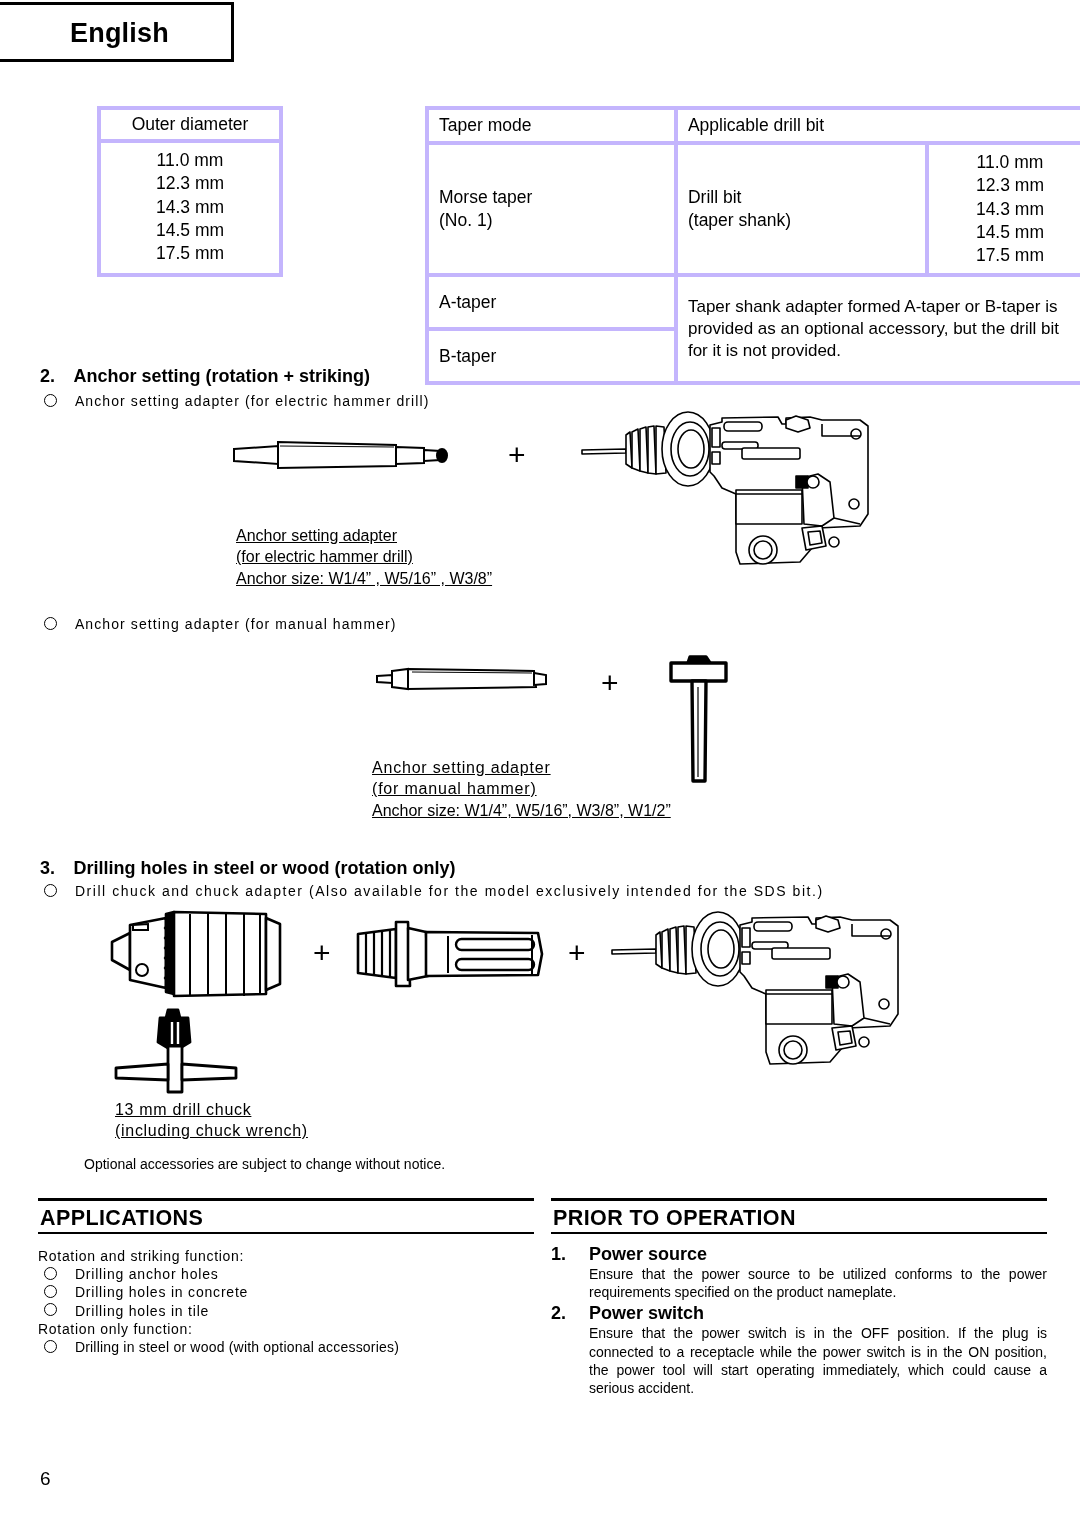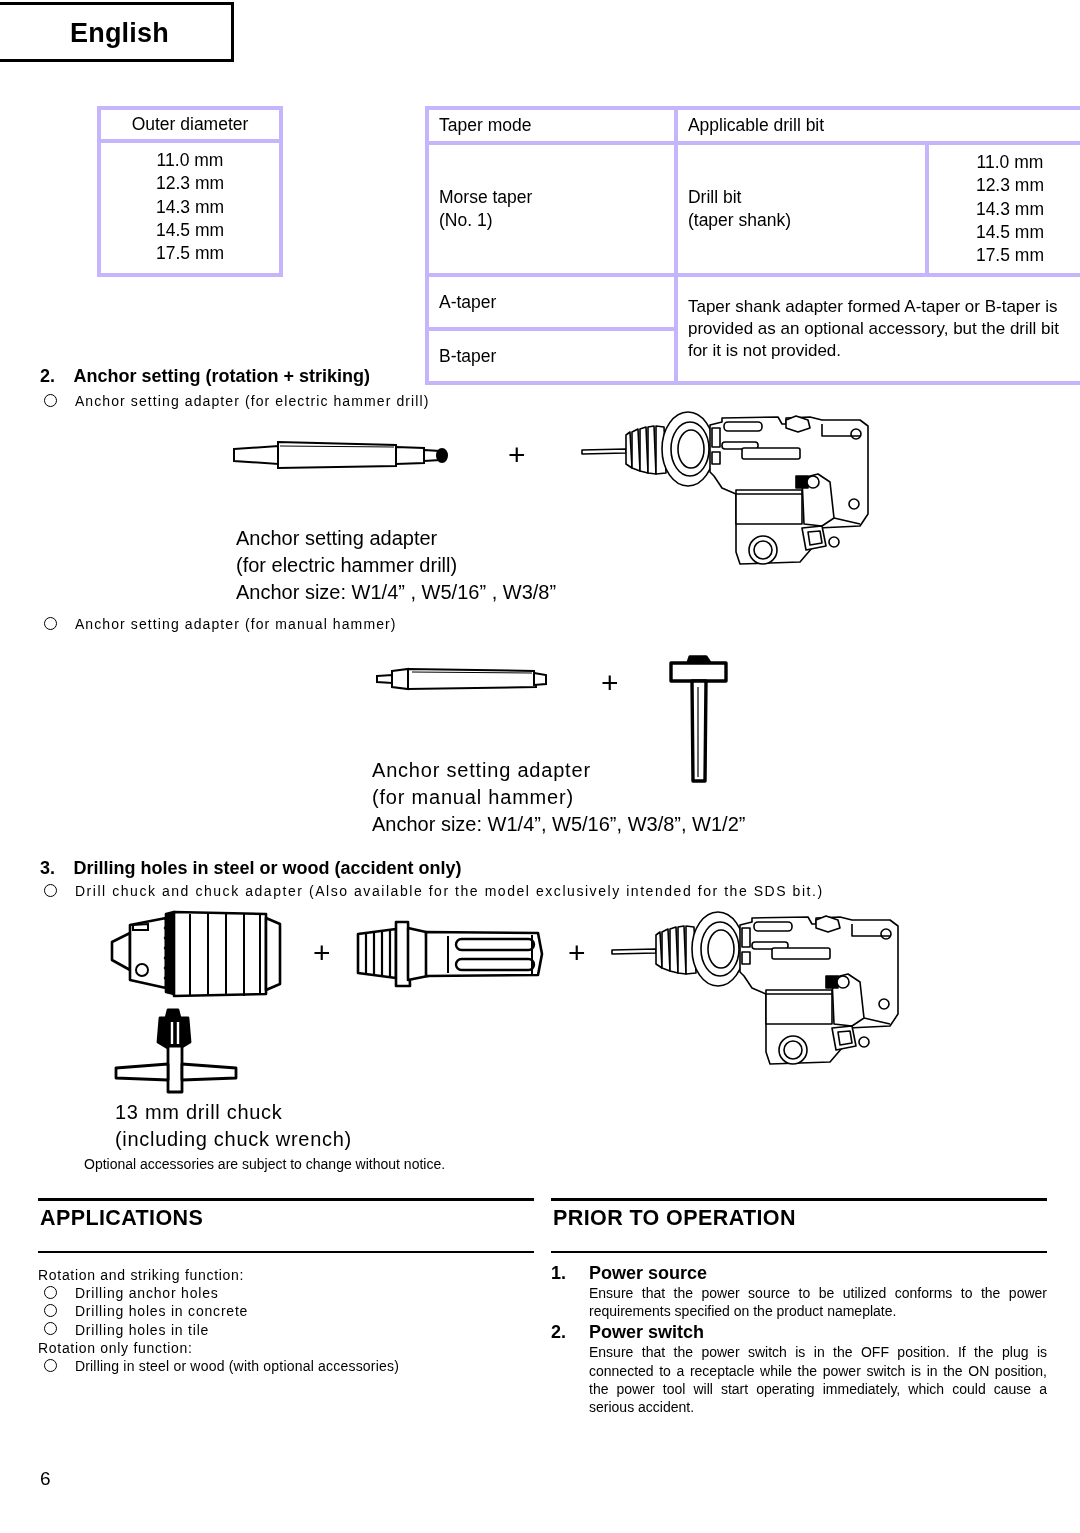--- a/index.html
+++ b/index.html
@@ -36,30 +36,30 @@
 
   #tbl-taper{left:425px;top:106px;width:670px;}
   #tbl-taper td{padding:4px 10px;}
   #tbl-taper td.sizes{text-align:center;width:148px;line-height:1.33;padding:6px 8px;}
   #tbl-taper td.desc{line-height:1.30;font-size:17px;}
 
   
   .sec-num{font-weight:bold;font-size:18px;}
   .sec-title{font-weight:bold;font-size:18px;}
   .body-txt{font-size:14px;line-height:1.30;}
-  .small-txt{font-size:20px;line-height:1.34;}
+  .small-txt{font-size:16px;line-height:1.34;text-decoration:underline;}
   .bullet{
     display:inline-block;width:13px;height:13px;border:1.6px solid #000;
     border-radius:50%;box-sizing:border-box;vertical-align:middle;
     margin-right:4px;position:relative;top:-2px;
   }
   .plus{font-size:30px;line-height:1;}
   .rule-top{border-top:3px solid #000;height:0;}
   .rule-bot{border-top:2px solid #000;height:0;}
-  .head-txt{font-size:21.5px;font-weight:bold;letter-spacing:.4px;padding:5px 0 20px 2px;}
+  .head-txt{font-size:21.5px;font-weight:bold;letter-spacing:.4px;padding:5px 0 1px 2px;}
 
   #page-num{left:40px;top:1468px;font-size:19px;}
 
   svg{display:block;}
 </style>
 </head>
 <body>
 
 <div class="abs" id="lang-box"></div>
 <div class="abs" id="lang-label">English</div>
@@ -214,21 +214,21 @@
 </div>
 
 <div class="abs small-txt" style="left:372px;top:757px;">
   <div style="letter-spacing:.8px">Anchor setting adapter</div>
   <div style="letter-spacing:.8px">(for manual hammer)</div>
   <div>Anchor size: W1/4”, W5/16”, W3/8”, W1/2”</div>
 </div>
 
 <div class="abs" style="left:40px;top:858px;">
   <span class="sec-num">3.</span>
-  <span class="sec-title" style="margin-left:14px">Drilling holes in steel or wood (accident only)</span>
+  <span class="sec-title" style="margin-left:14px">Drilling holes in steel or wood (rotation only)</span>
 </div>
 
 <div class="abs body-txt" style="left:44px;top:882px;width:1000px;">
   <span class="bullet"></span>
   <span style="margin-left:10px;letter-spacing:1.55px">Drill chuck and chuck adapter (Also available for the model exclusively intended for the SDS bit.)</span>
 </div>
 
 <div class="abs" style="left:108px;top:908px;">
   <svg width="190" height="92" viewBox="0 0 190 92">
     <g fill="#fff" stroke="#000" stroke-width="2.6" stroke-linejoin="round">

